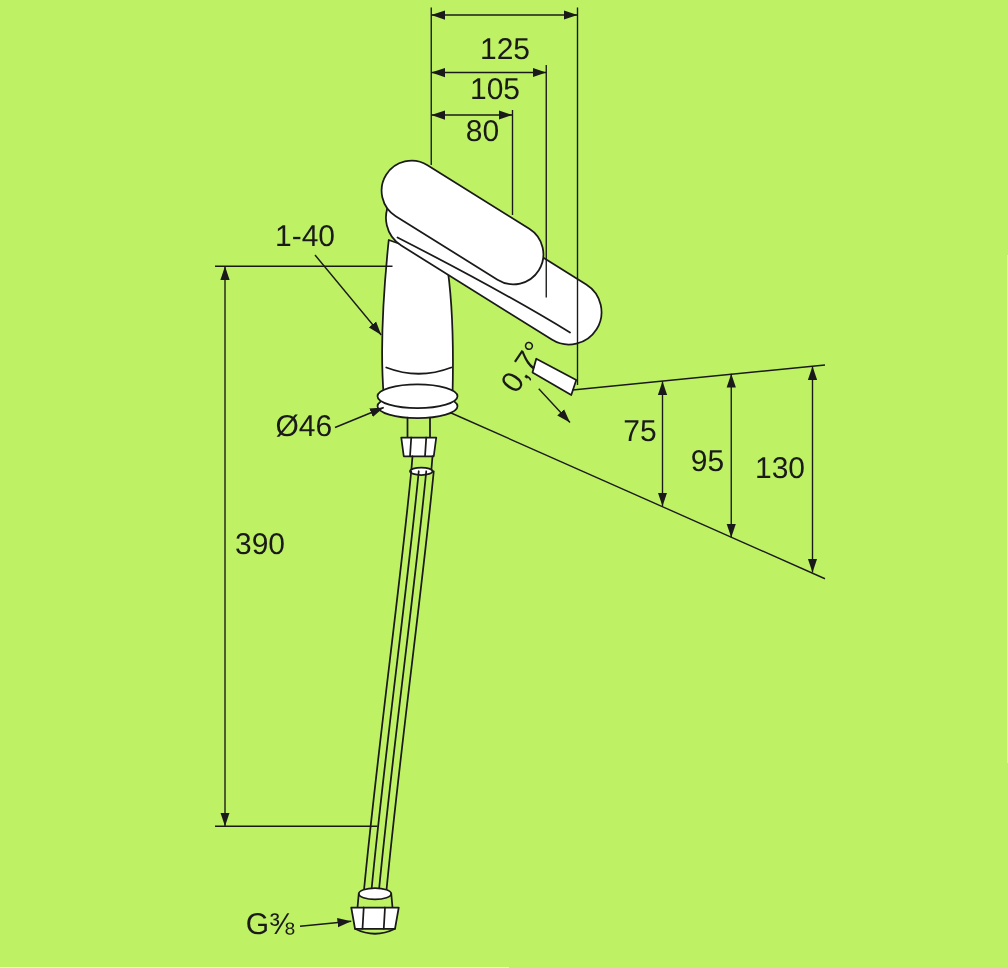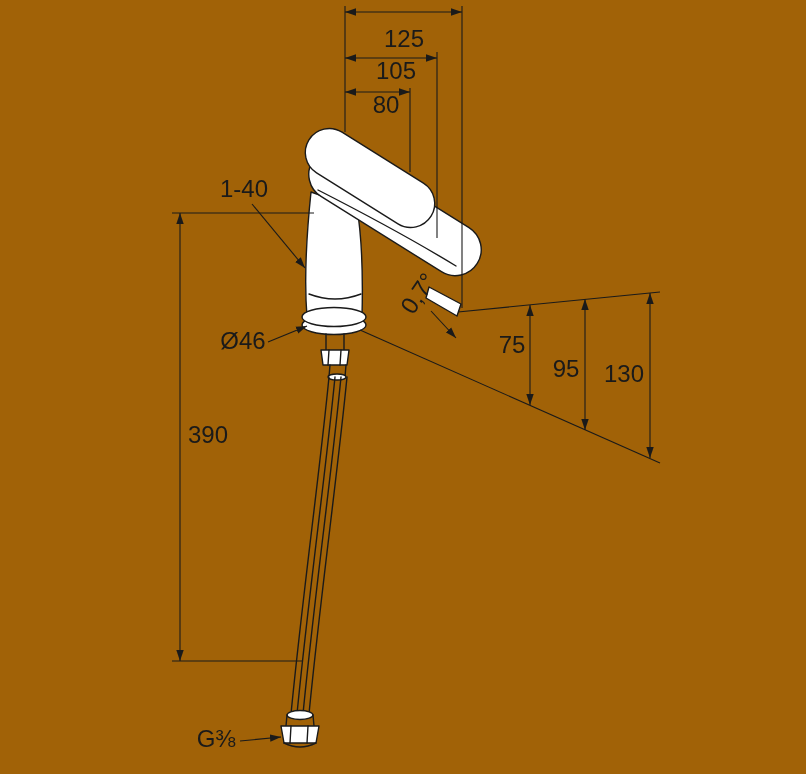--- a/index.html
+++ b/index.html
@@ -1,19 +1,19 @@
 <!DOCTYPE html>
 <html><head>
 <meta charset="utf-8">
 <style>
   html,body{margin:0;padding:0;background:#fff;}
   .canvas{
     position:relative;
     width:806px;height:774px;
-    background:#a16207;
+    background:#bef264;
     overflow:hidden;
     font-family:"Liberation Sans", sans-serif;
   }
   svg{position:absolute;left:0;top:0;}
   .outline{stroke:#1a1a1a;stroke-width:1.4;fill:none;stroke-linecap:round;stroke-linejoin:round;}
   .solid{stroke:#1a1a1a;stroke-width:1.4;fill:#ffffff;stroke-linejoin:round;}
   .dim{stroke:#1a1a1a;stroke-width:1.1;fill:none;}
   .dimtext{
     font-family:"Liberation Sans", sans-serif;
     font-size:24px;fill:#1a1a1a;text-anchor:middle;

